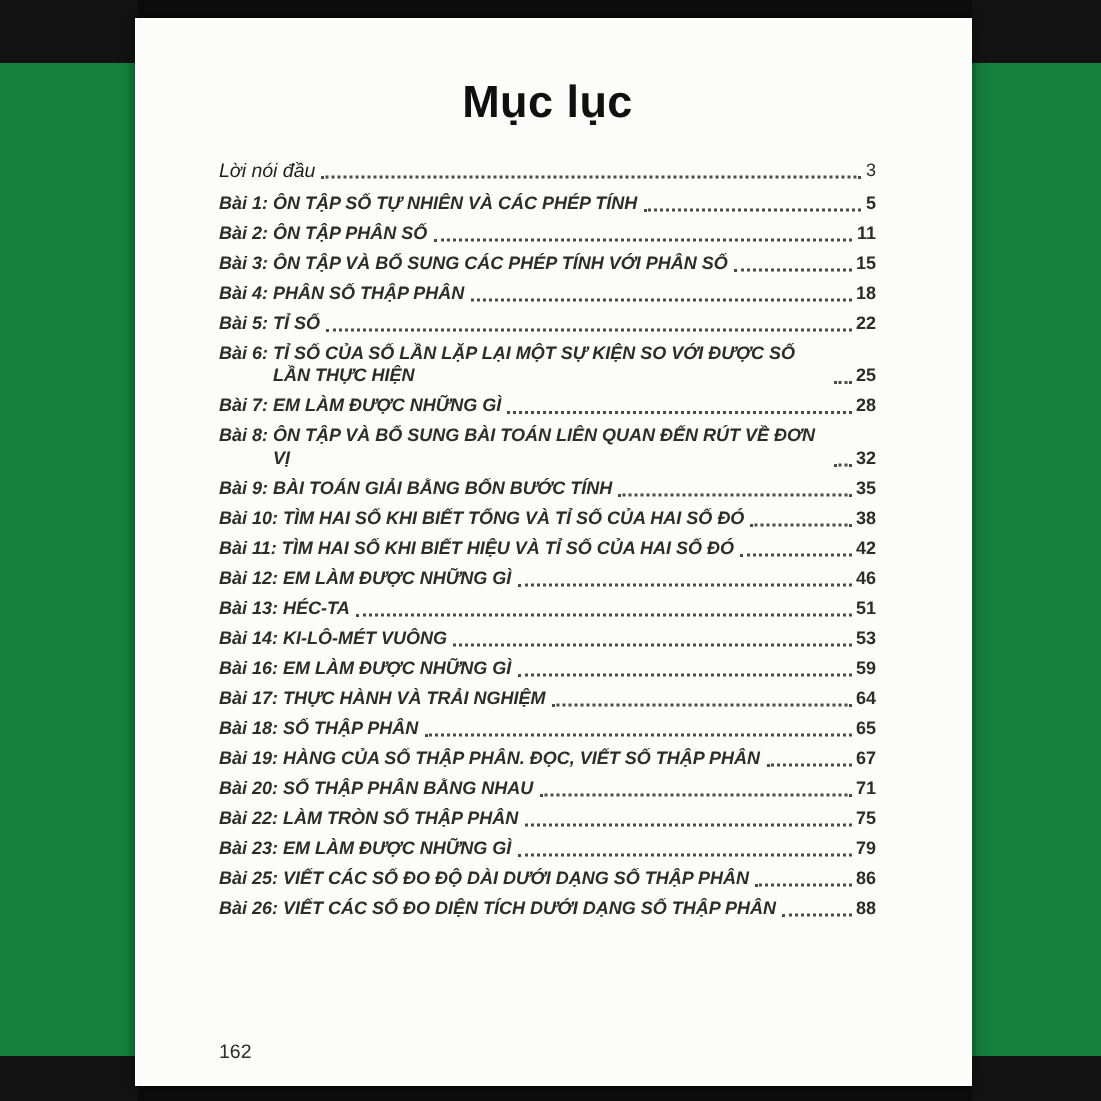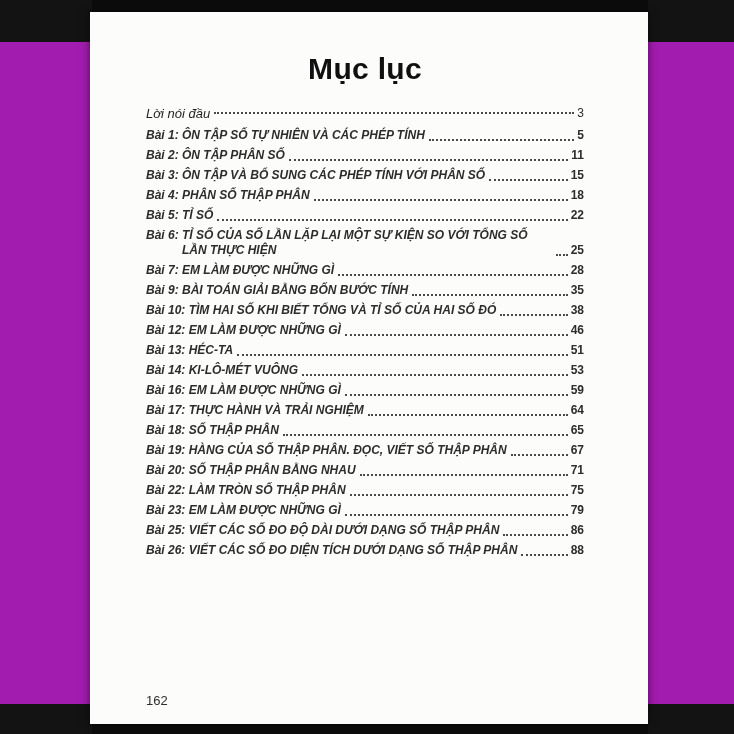--- a/index.html
+++ b/index.html
@@ -1,21 +1,21 @@
 <!DOCTYPE html>
 <html><head>
 <meta charset="utf-8">
 <style>
   html, body { margin: 0; padding: 0; background: #262626; }
   .stage {
     position: relative;
     width: 734px;
     height: 734px;
     margin: 0 auto;
-    background: #a21caf;
+    background: #15803d;
     overflow: hidden;
     font-family: "Liberation Sans", sans-serif;
   }
   .frame-bar { position: absolute; left: 0; right: 0; background: #0c0c0c; }
   .frame-bar.top { top: 0; height: 12px; }
   .frame-bar.bottom { bottom: 0; height: 10px; }
   .corner { position: absolute; background: #131313; }
   .corner.tl { top: 0; left: 0; width: 92px; height: 42px; }
   .corner.tr { top: 0; right: 0; width: 86px; height: 42px; }
   .corner.bl { bottom: 0; left: 0; width: 92px; height: 30px; }
@@ -57,21 +57,21 @@
     font-style: italic;
   }
   .toc-dots {
     flex: 1 1 auto;
     min-width: 12px;
     margin: 0 3px 2px 4px;
     border-bottom: 2px dotted #4a4a4a;
   }
   .toc-page { font-weight: 700; }
 
-  .toc-row.preface { margin-bottom: 7px; align-items: center; }
+  .toc-row.preface { margin-bottom: 7px; }
   .toc-row.preface .toc-label {
     font-style: italic;
     font-weight: 400;
     font-size: 13px;
     padding-left: 0;
     text-indent: 0;
     color: #1f1f1f;
   }
   .toc-row.preface .toc-page { font-weight: 400; }
 
@@ -128,44 +128,54 @@
     <span class="toc-page">18</span>
   </div>
 
   <div class="toc-row">
     <span class="toc-label">Bài 5: TỈ SỐ</span>
     <span class="toc-dots"></span>
     <span class="toc-page">22</span>
   </div>
 
   <div class="toc-row">
-    <span class="toc-label">Bài 6: TỈ SỐ CỦA SỐ LẦN LẶP LẠI MỘT SỰ KIỆN SO VỚI TỔNG SỐ LẦN THỰC HIỆN</span>
+    <span class="toc-label">Bài 6: TỈ SỐ CỦA SỐ LẦN LẶP LẠI MỘT SỰ KIỆN SO VỚI ĐƯỢC SỐ LẦN THỰC HIỆN</span>
     <span class="toc-dots"></span>
     <span class="toc-page">25</span>
   </div>
 
   <div class="toc-row">
     <span class="toc-label">Bài 7: EM LÀM ĐƯỢC NHỮNG GÌ</span>
     <span class="toc-dots"></span>
     <span class="toc-page">28</span>
   </div>
 
+  <div class="toc-row">
+    <span class="toc-label">Bài 8: ÔN TẬP VÀ BỔ SUNG BÀI TOÁN LIÊN QUAN ĐẾN RÚT VỀ ĐƠN VỊ</span>
+    <span class="toc-dots"></span>
+    <span class="toc-page">32</span>
+  </div>
 
   <div class="toc-row">
     <span class="toc-label">Bài 9: BÀI TOÁN GIẢI BẰNG BỐN BƯỚC TÍNH</span>
     <span class="toc-dots"></span>
     <span class="toc-page">35</span>
   </div>
 
   <div class="toc-row">
     <span class="toc-label">Bài 10: TÌM HAI SỐ KHI BIẾT TỔNG VÀ TỈ SỐ CỦA HAI SỐ ĐÓ</span>
     <span class="toc-dots"></span>
     <span class="toc-page">38</span>
   </div>
 
+  <div class="toc-row">
+    <span class="toc-label">Bài 11: TÌM HAI SỐ KHI BIẾT HIỆU VÀ TỈ SỐ CỦA HAI SỐ ĐÓ</span>
+    <span class="toc-dots"></span>
+    <span class="toc-page">42</span>
+  </div>
 
   <div class="toc-row">
     <span class="toc-label">Bài 12: EM LÀM ĐƯỢC NHỮNG GÌ</span>
     <span class="toc-dots"></span>
     <span class="toc-page">46</span>
   </div>
 
   <div class="toc-row">
     <span class="toc-label">Bài 13: HÉC-TA</span>
     <span class="toc-dots"></span>

